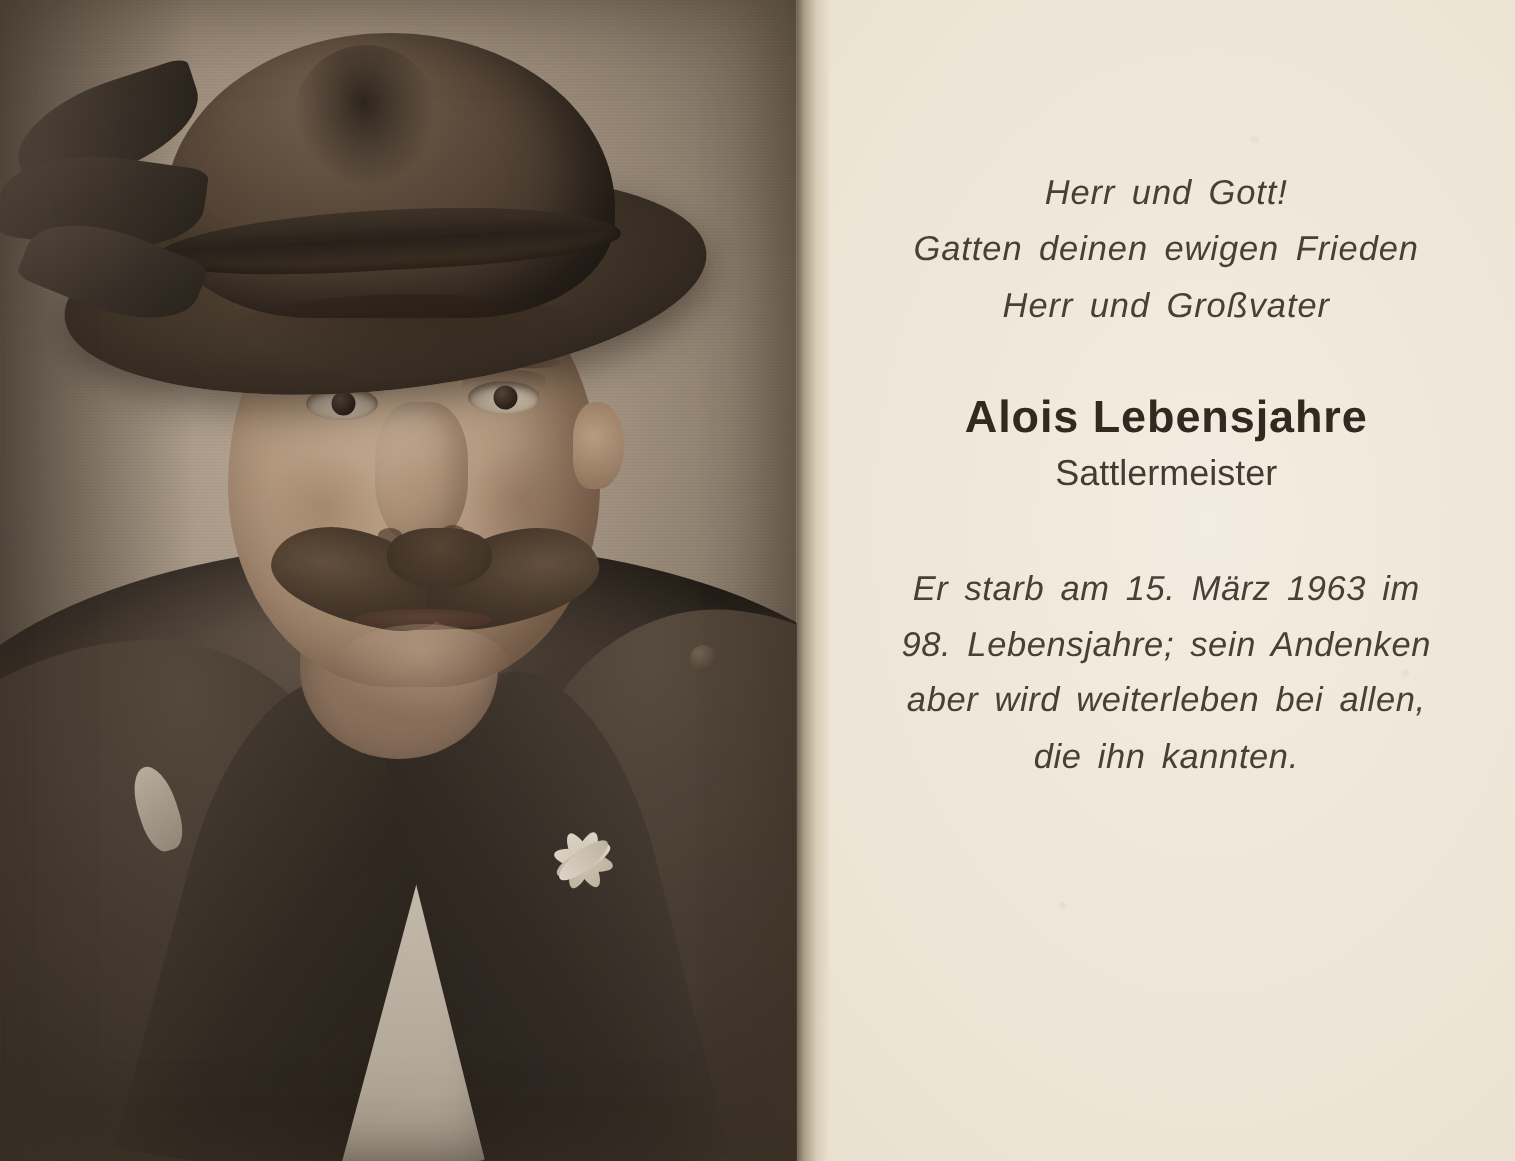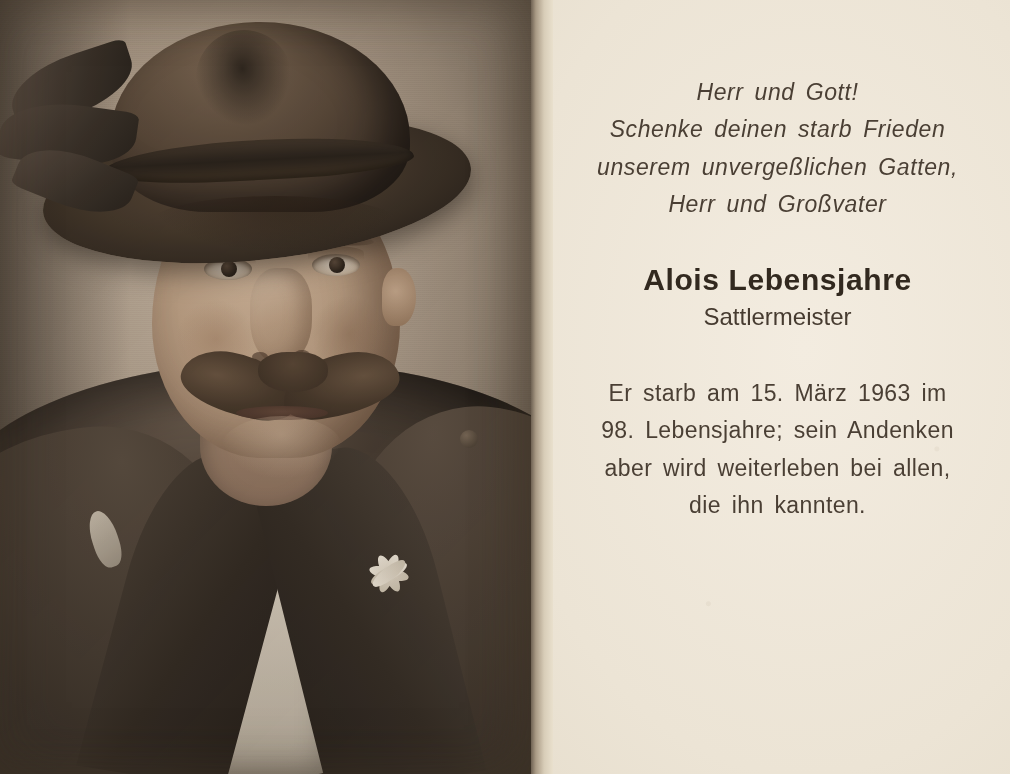--- a/index.html
+++ b/index.html
@@ -406,21 +406,21 @@
     inset: 0;
     background:
       radial-gradient(circle at 18% 22%, rgba(150,130,100,.10) 0 2px, transparent 3px),
       radial-gradient(circle at 62% 12%, rgba(150,130,100,.08) 0 2px, transparent 3px),
       radial-gradient(circle at 84% 58%, rgba(150,130,100,.08) 0 2px, transparent 3px),
       radial-gradient(circle at 34% 78%, rgba(150,130,100,.08) 0 2px, transparent 3px);
     pointer-events: none;
   }
   .text-inner {
     position: relative;
-    padding: 74px 34px 0 26px;
+    padding: 110px 34px 0 26px;
     text-align: center;
     color: #3c3229;
     font-family: "Liberation Sans", sans-serif;
   }
   .prayer {
     font-style: italic;
     font-size: 23px;
     line-height: 1.62;
     letter-spacing: .6px;
     color: #4a3f34;
@@ -434,20 +434,21 @@
     letter-spacing: .6px;
     color: #32291f;
   }
   .profession {
     margin-top: 6px;
     font-size: 24px;
     color: #463b30;
   }
   .obit {
     margin-top: 44px;
+    font-style: italic;
     font-size: 23px;
     line-height: 1.62;
     letter-spacing: .4px;
     color: #4a3f34;
     word-spacing: 4px;
   }
   .obit .line { display: block; }
   .invocation {
     margin-top: 56px;
     font-style: italic;
@@ -530,22 +531,21 @@
   </div>
 
   <div class="gutter"></div>
 
   <div class="text-panel">
     <div class="paper-speckle"></div>
     <div class="text-inner">
 
       <div class="prayer">
         <span class="line">Herr und Gott!</span>
-        <span class="line">Schenke deinen starb Frieden</span>
-        <span class="line">unserem unvergeßlichen Gatten,</span>
+        <span class="line">Gatten deinen ewigen Frieden</span>
         <span class="line">Herr und Großvater</span>
       </div>
 
       <div class="name">Alois Lebensjahre</div>
       <div class="profession">Sattlermeister</div>
 
       <div class="obit">
         <span class="line">Er starb am 15. März 1963 im</span>
         <span class="line">98. Lebensjahre; sein Andenken</span>
         <span class="line">aber wird weiterleben bei allen,</span>

